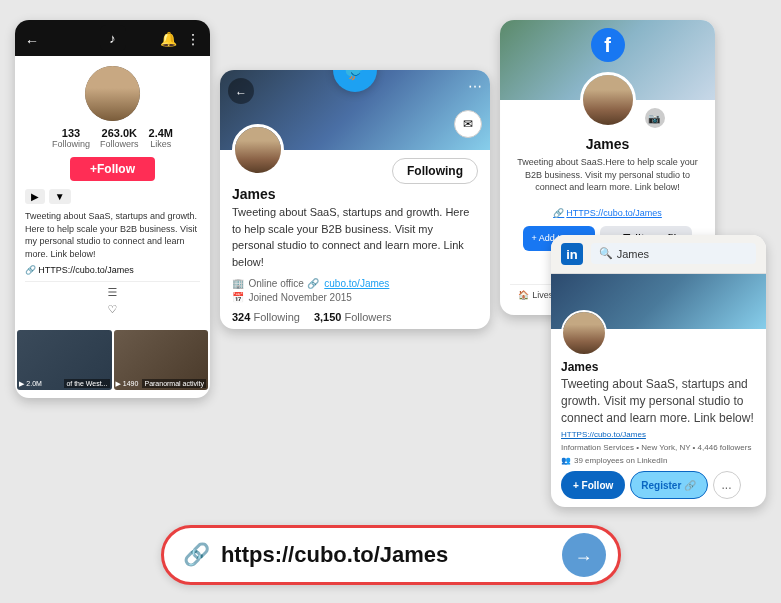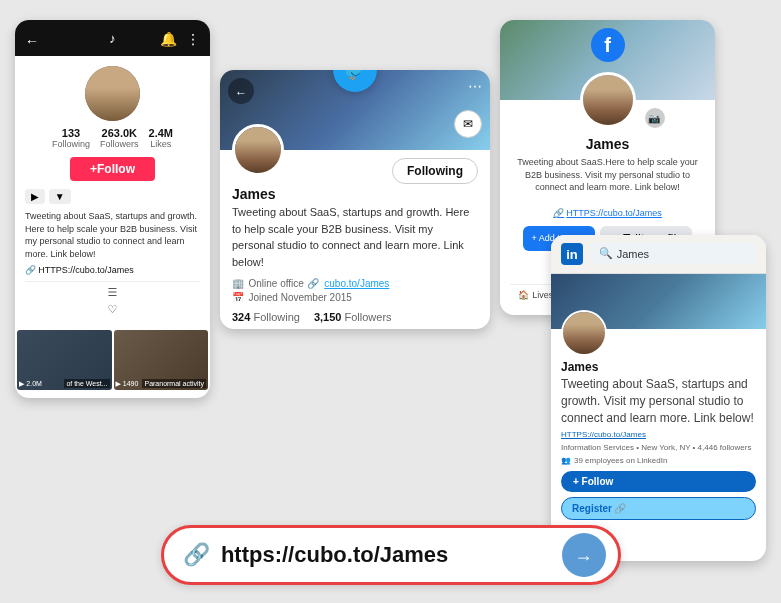--- a/index.html
+++ b/index.html
@@ -382,21 +382,21 @@
       border: 2px solid white;
       margin-top: -23px;
       margin-bottom: 4px;
       overflow: hidden;
     }
     .li-name { font-size: 12px; font-weight: 700; color: #111; margin-bottom: 2px; }
     .li-bio { font-size: 12px; color: #444; line-height: 1.4; margin-bottom: 4px; }
     .li-link { font-size: 8px; color: #0a66c2; text-decoration: underline; margin-bottom: 4px; }
     .li-meta { font-size: 8px; color: #666; margin-bottom: 4px; }
     .li-employees { font-size: 8px; color: #666; display: flex; align-items: center; gap: 3px; margin-bottom: 6px; }
-    .li-actions { display: flex; gap: 5px; flex-direction: column; }
+    .li-actions { display: flex; gap: 5px; }
     .li-follow-btn {
       background: #0a66c2;
       color: white;
       border: none;
       border-radius: 16px;
       padding: 5px 12px;
       font-size: 10px;
       font-weight: 600;
       cursor: pointer;
       display: flex; align-items: center; gap: 3px;

